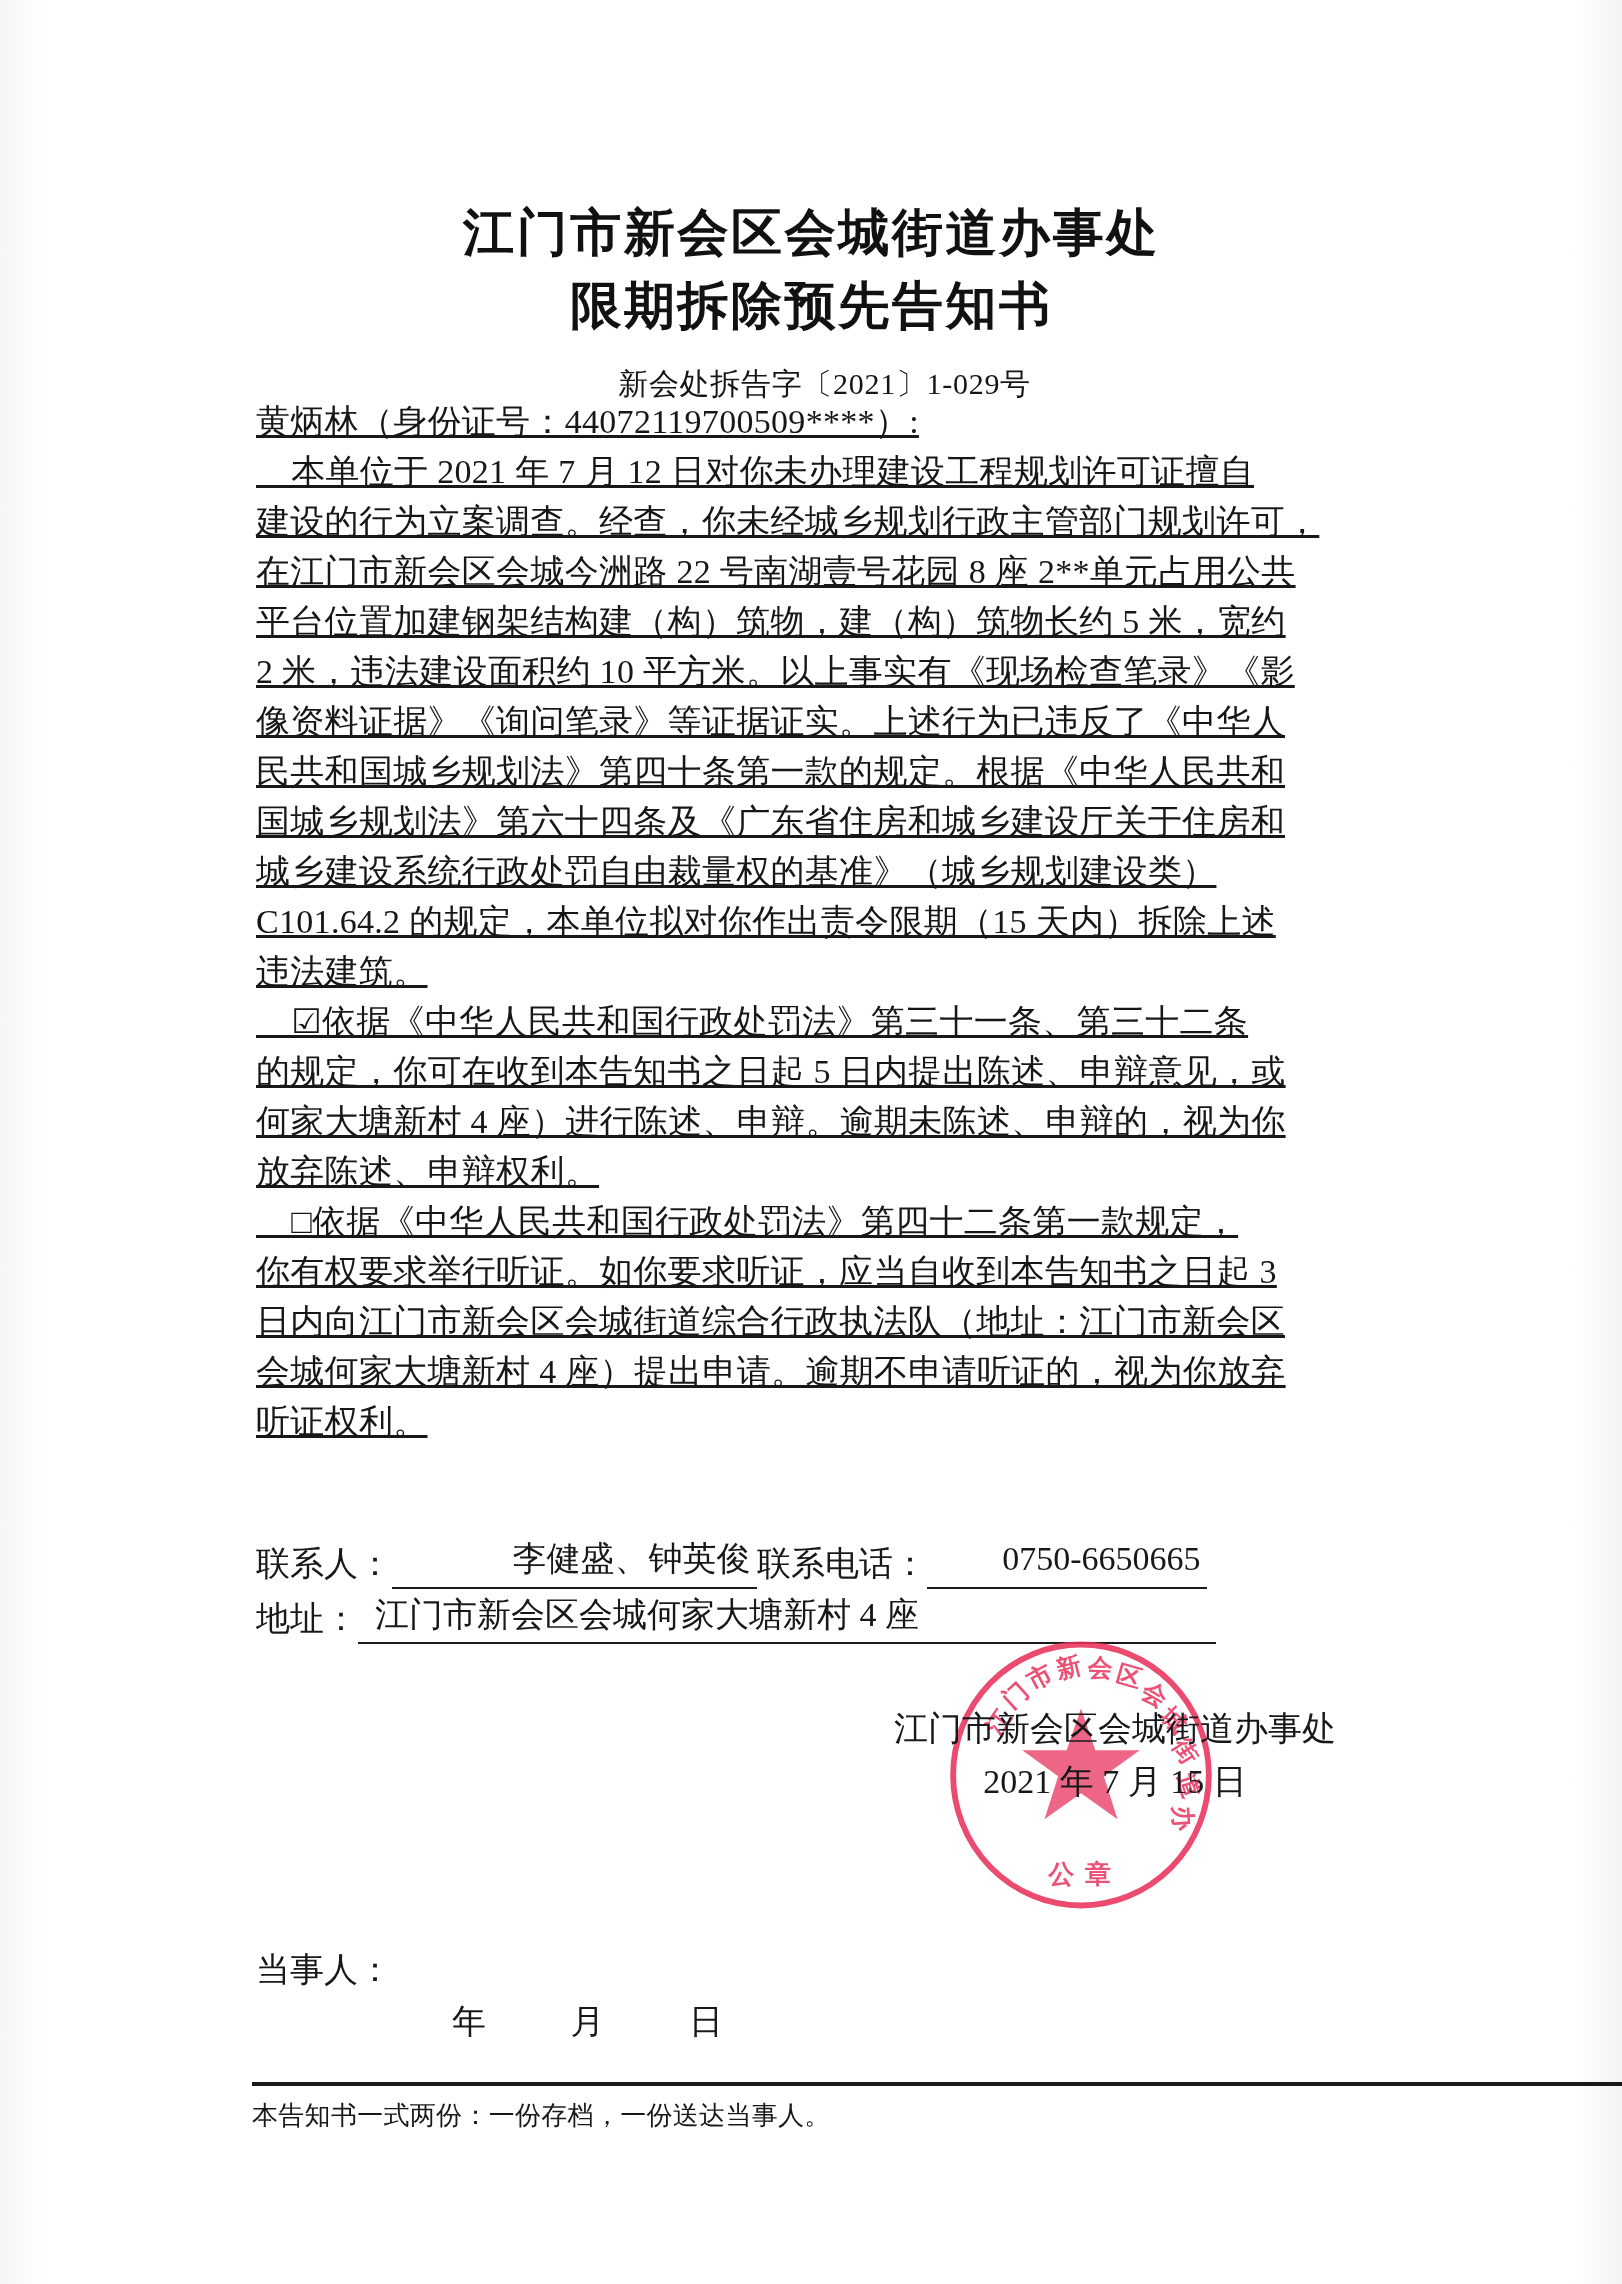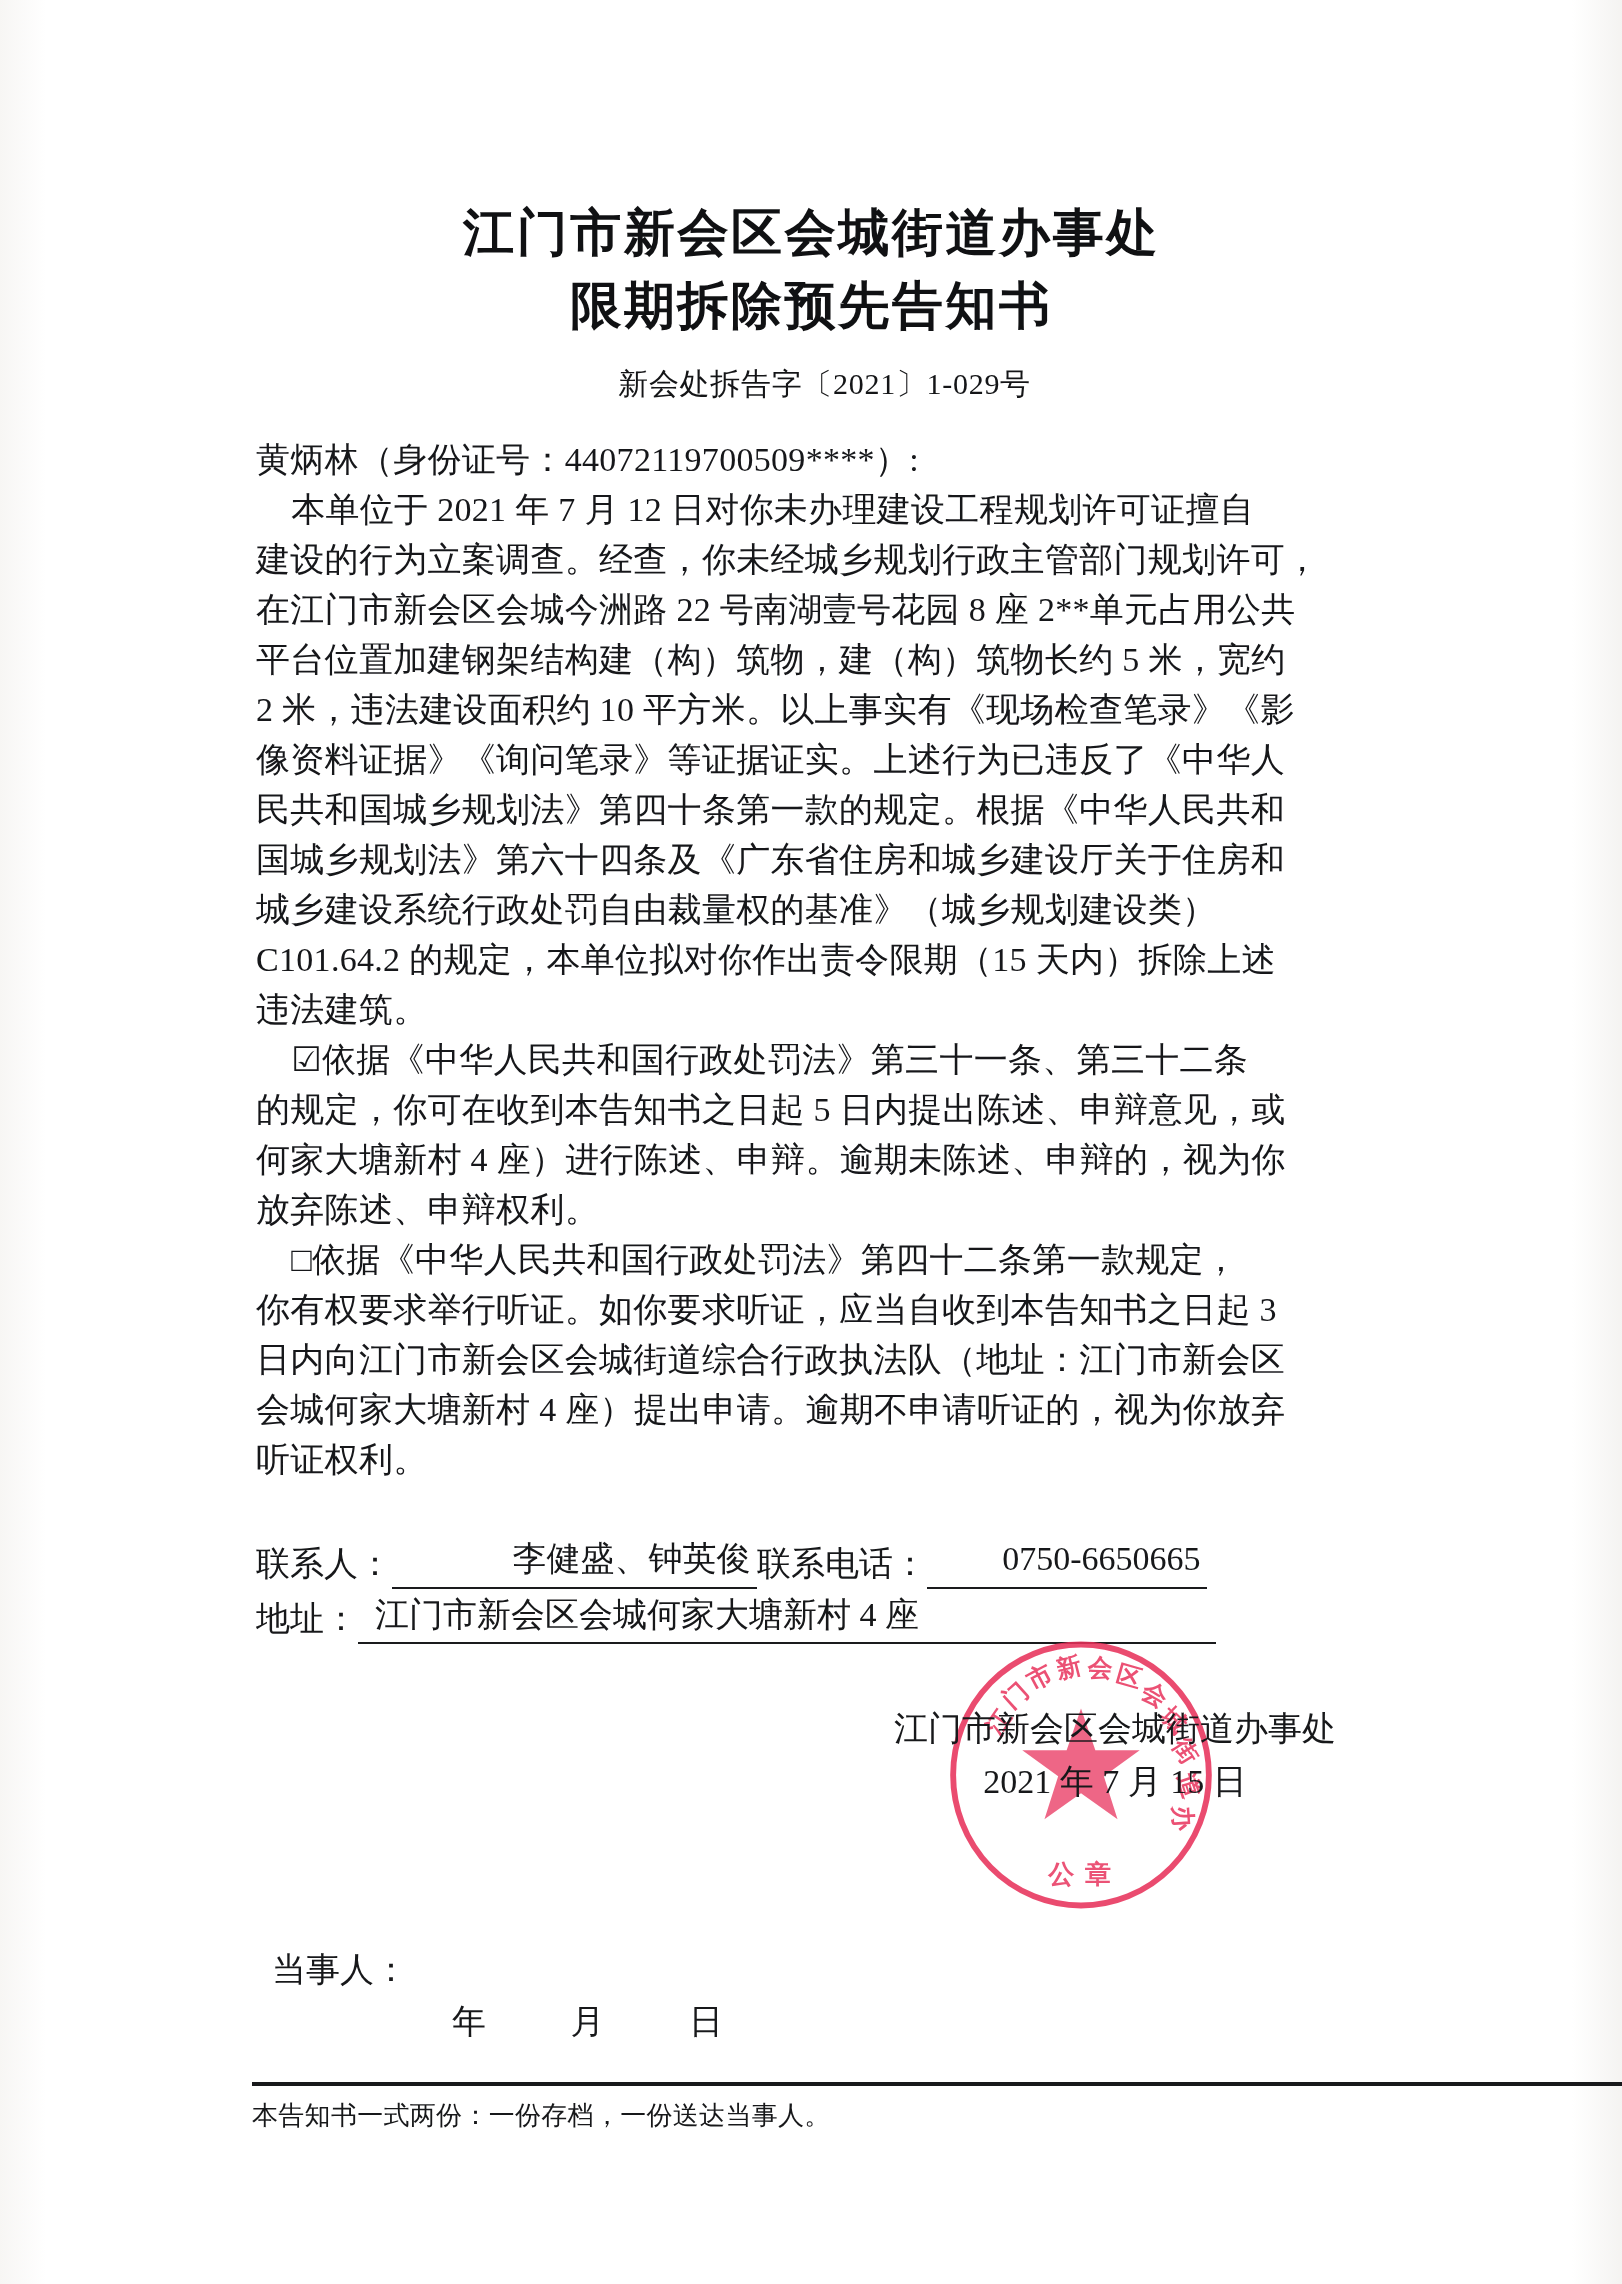--- a/index.html
+++ b/index.html
@@ -38,22 +38,23 @@
     margin-top:22px;
     font-size:30px;
     letter-spacing:0.7px;
     color:#141517;
     margin-left:26px;
   }
 
   
   .body-block {
     position:absolute;
-    left:256px; top:435px;
+    left:256px; top:397px;
     width:1135px;
+    text-decoration:underline;
   }
   .line {
     font-size:34px;
     line-height:50px;
     letter-spacing:0.3px;
     white-space:pre;
     color:#16171a;
   }
 
   
@@ -86,21 +87,21 @@
   .seal {
     position:absolute;
     left:944px; top:1638px;
     width:274px; height:274px;
     z-index:2;
     opacity:.92;
   }
 
   
   .party-block { position:absolute; left:256px; top:1944px; width:1135px; }
-  .party-label { font-size:34px; line-height:52px;margin-left:16px; }
+  .party-label { font-size:34px; line-height:52px; }
   .party-date {
     font-size:34px; line-height:52px;
     padding-left:196px; letter-spacing:38px;
   }
 
   
   .footer-rule {
     position:absolute; left:252px; top:2082px;
     width:1377px; height:3.9px; background:#18191b;
   }

